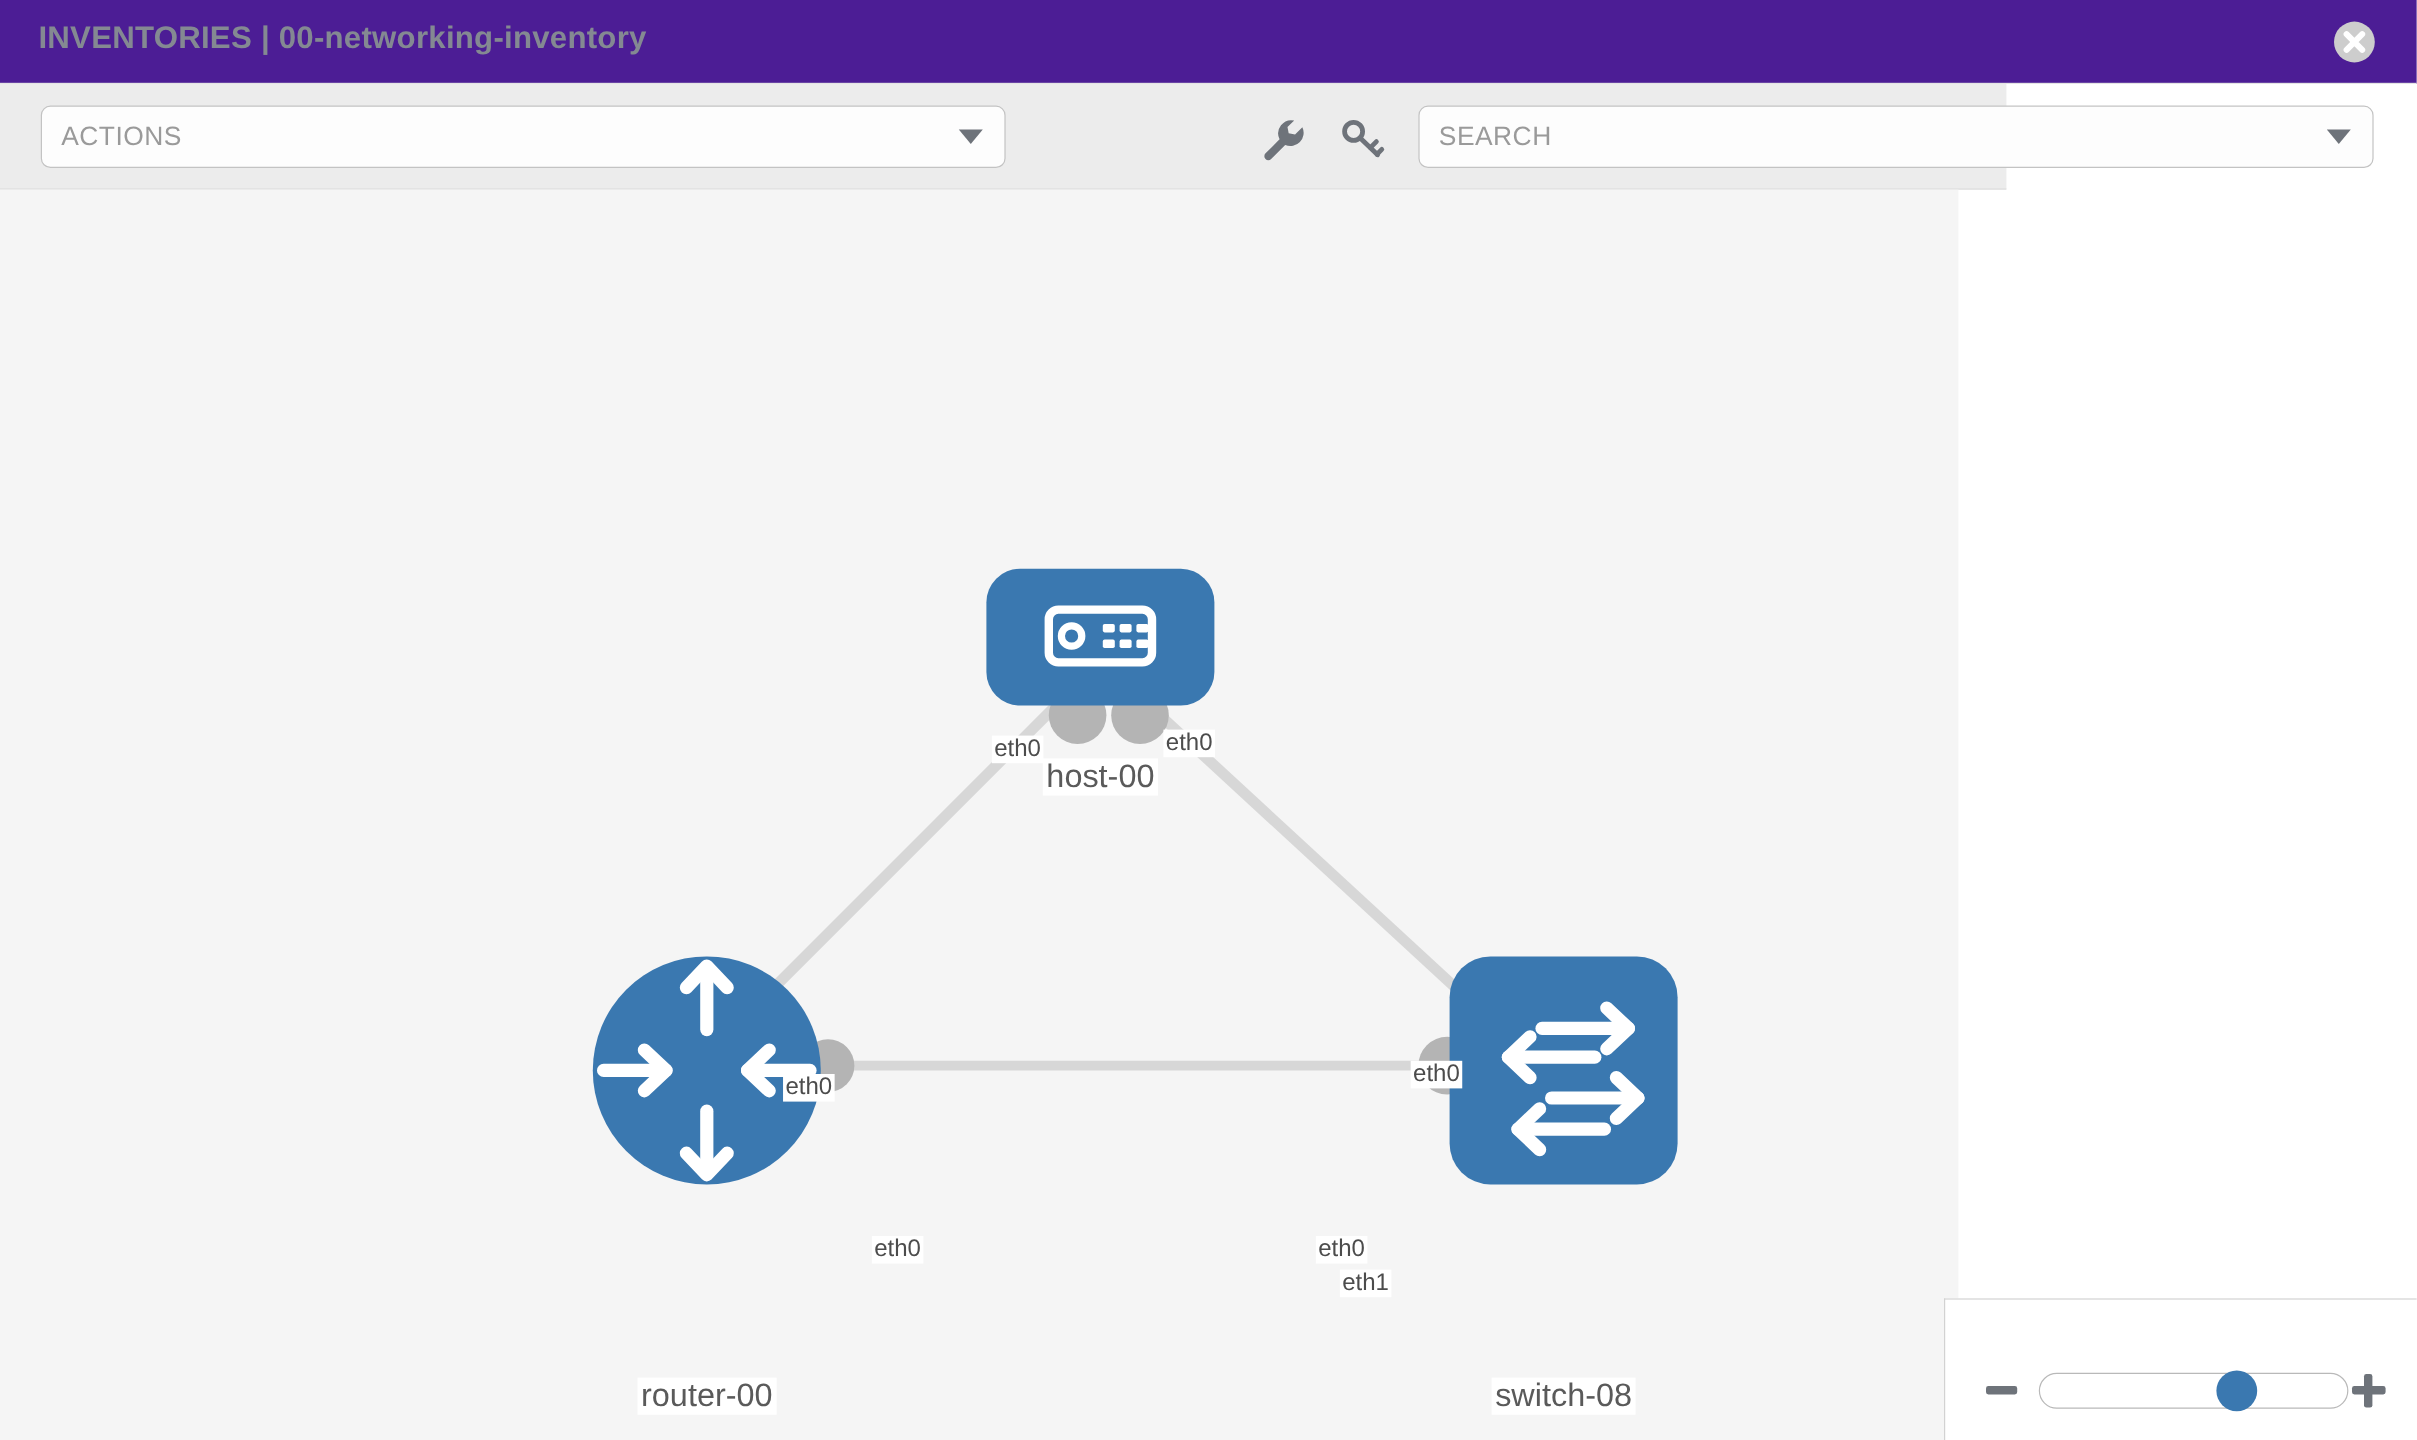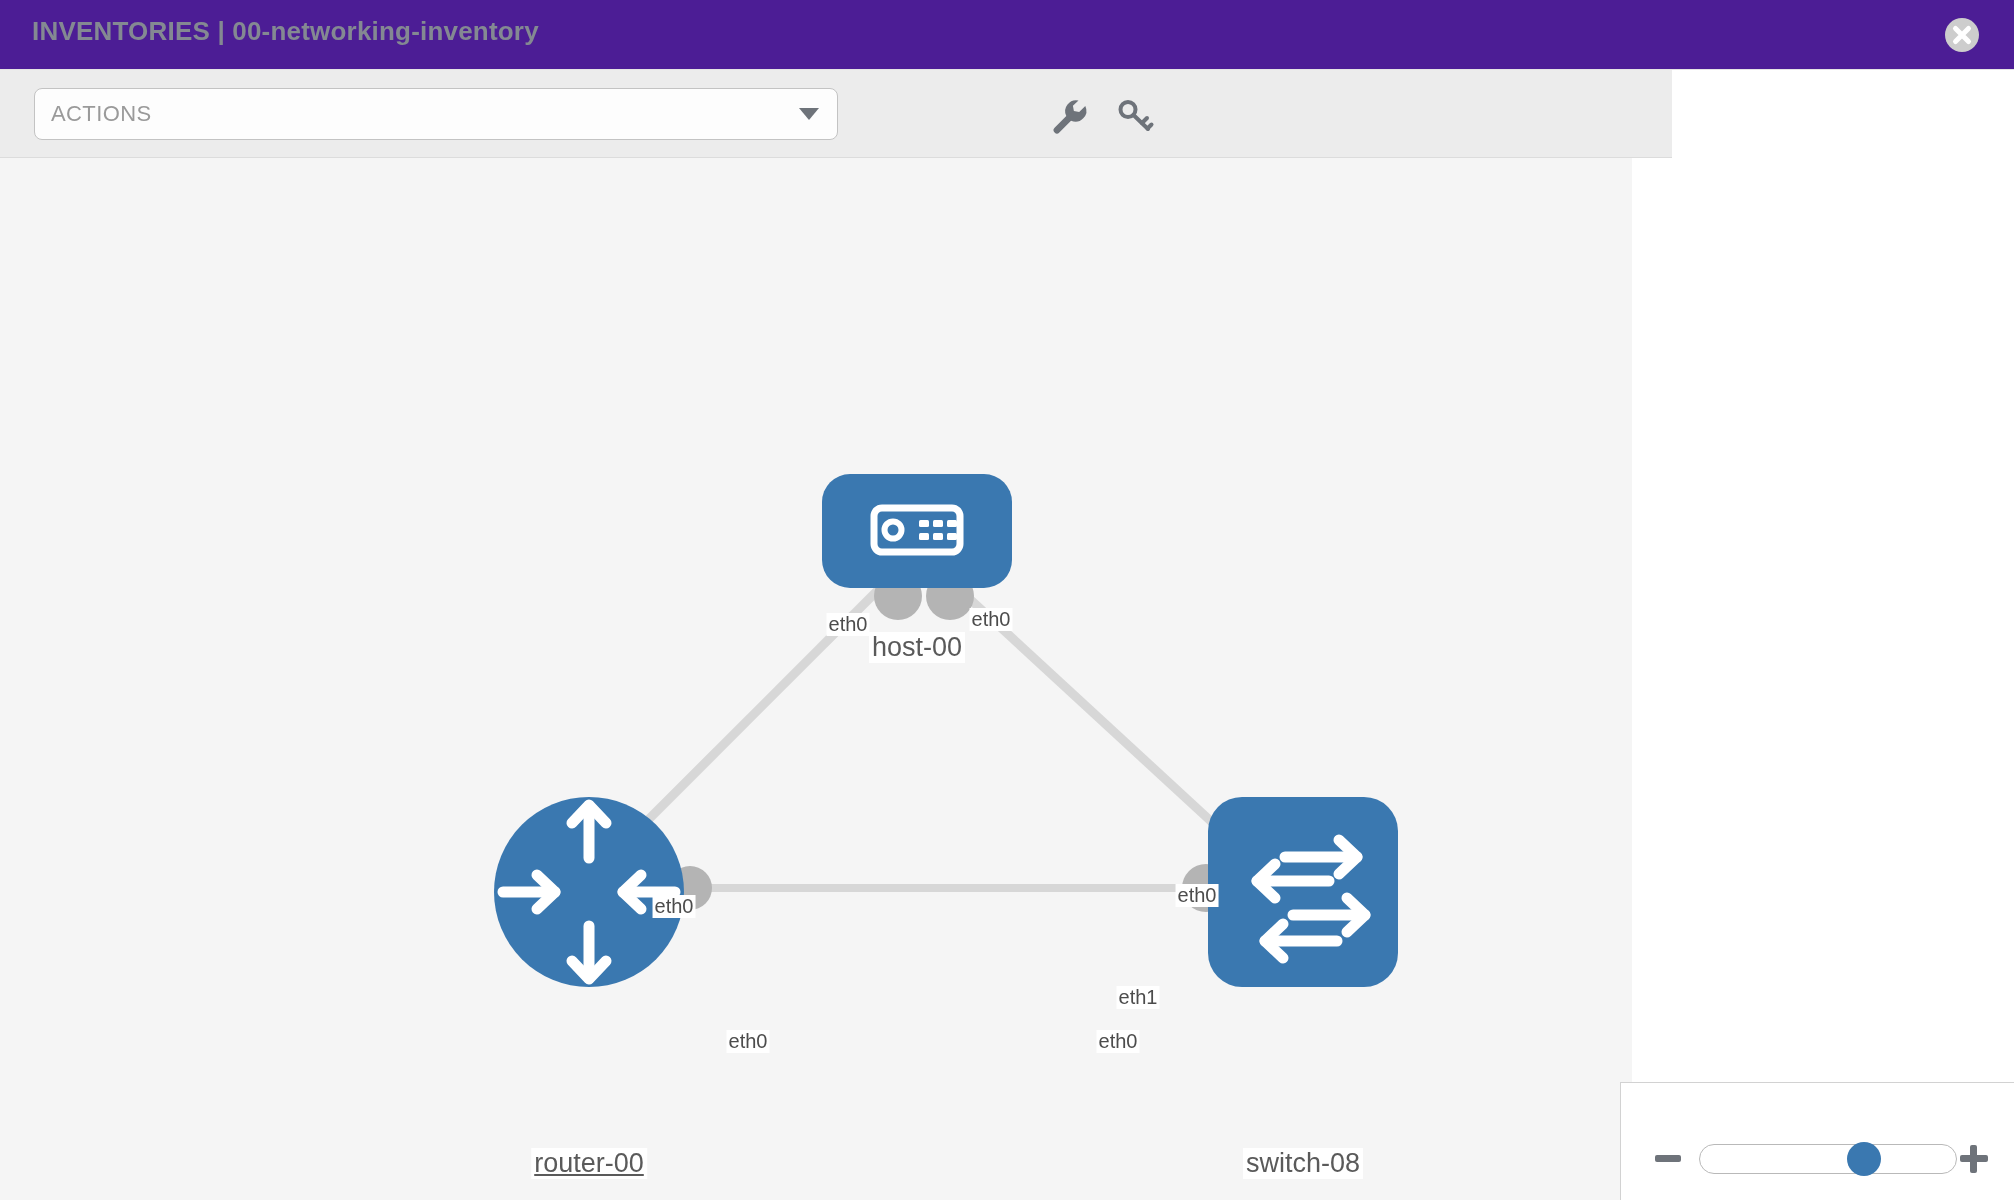--- a/index.html
+++ b/index.html
@@ -218,20 +218,24 @@
       <svg width="44" height="40" viewBox="0 0 44 40">
         <g fill="none" stroke="#6e737a" stroke-width="4" stroke-linecap="round">
           <circle cx="14" cy="13.5" r="7.5"></circle>
           <path d="M19.5 19 L34 33"></path>
           <path d="M28 27 L33 22"></path>
           <path d="M33.5 32.5 L37.5 28.5"></path>
         </g>
       </svg>
     </div>
 
+    <div class="select-box search-pos">
+      <span class="sel-label">SEARCH</span>
+      <span class="caret"></span>
+    </div>
   </div>
 
   <div class="canvas">
 
     <svg class="topology-svg" viewBox="0 0 2014 1042">
 
       <g>
         <line x1="880" y1="430" x2="620" y2="690" stroke="#d7d7d7" stroke-width="9"></line>
         <line x1="960" y1="432" x2="1240" y2="690" stroke="#d7d7d7" stroke-width="9"></line>
         <line x1="660" y1="730" x2="1230" y2="730" stroke="#d7d7d7" stroke-width="8"></line>
@@ -295,25 +299,25 @@
     <div class="iface-label" style="left:991px; top:450px;">eth0</div>
 
     <div class="iface-label" style="left:674px; top:737px;">eth0</div>
 
     <div class="iface-label" style="left:1197px; top:726px;">eth0</div>
 
     <div class="iface-label" style="left:748px; top:872px;">eth0</div>
 
     <div class="iface-label" style="left:1118px; top:872px;">eth0</div>
 
-    <div class="iface-label" style="left:1138px; top:828px;">eth1</div>
+    <div class="iface-label" style="left:1138px; top:900px;">eth1</div>
 
     <div class="node-label" style="left:917px; top:439px;margin-top:35px;">host-00</div>
 
-    <div class="node-label" style="left:589px; top:990px;text-decoration:underline;">router-00</div>
+    <div class="node-label" style="left:589px; top:990px;">router-00</div>
 
     <div class="node-label" style="left:1303px; top:990px;">switch-08</div>
   </div>
 
   <div class="zoom-panel">
 
     <div class="zoom-minus"></div>
 
     <div class="zoom-track">
       <div class="zoom-thumb" id="zoom-thumb" style="left: 64%;"></div>

